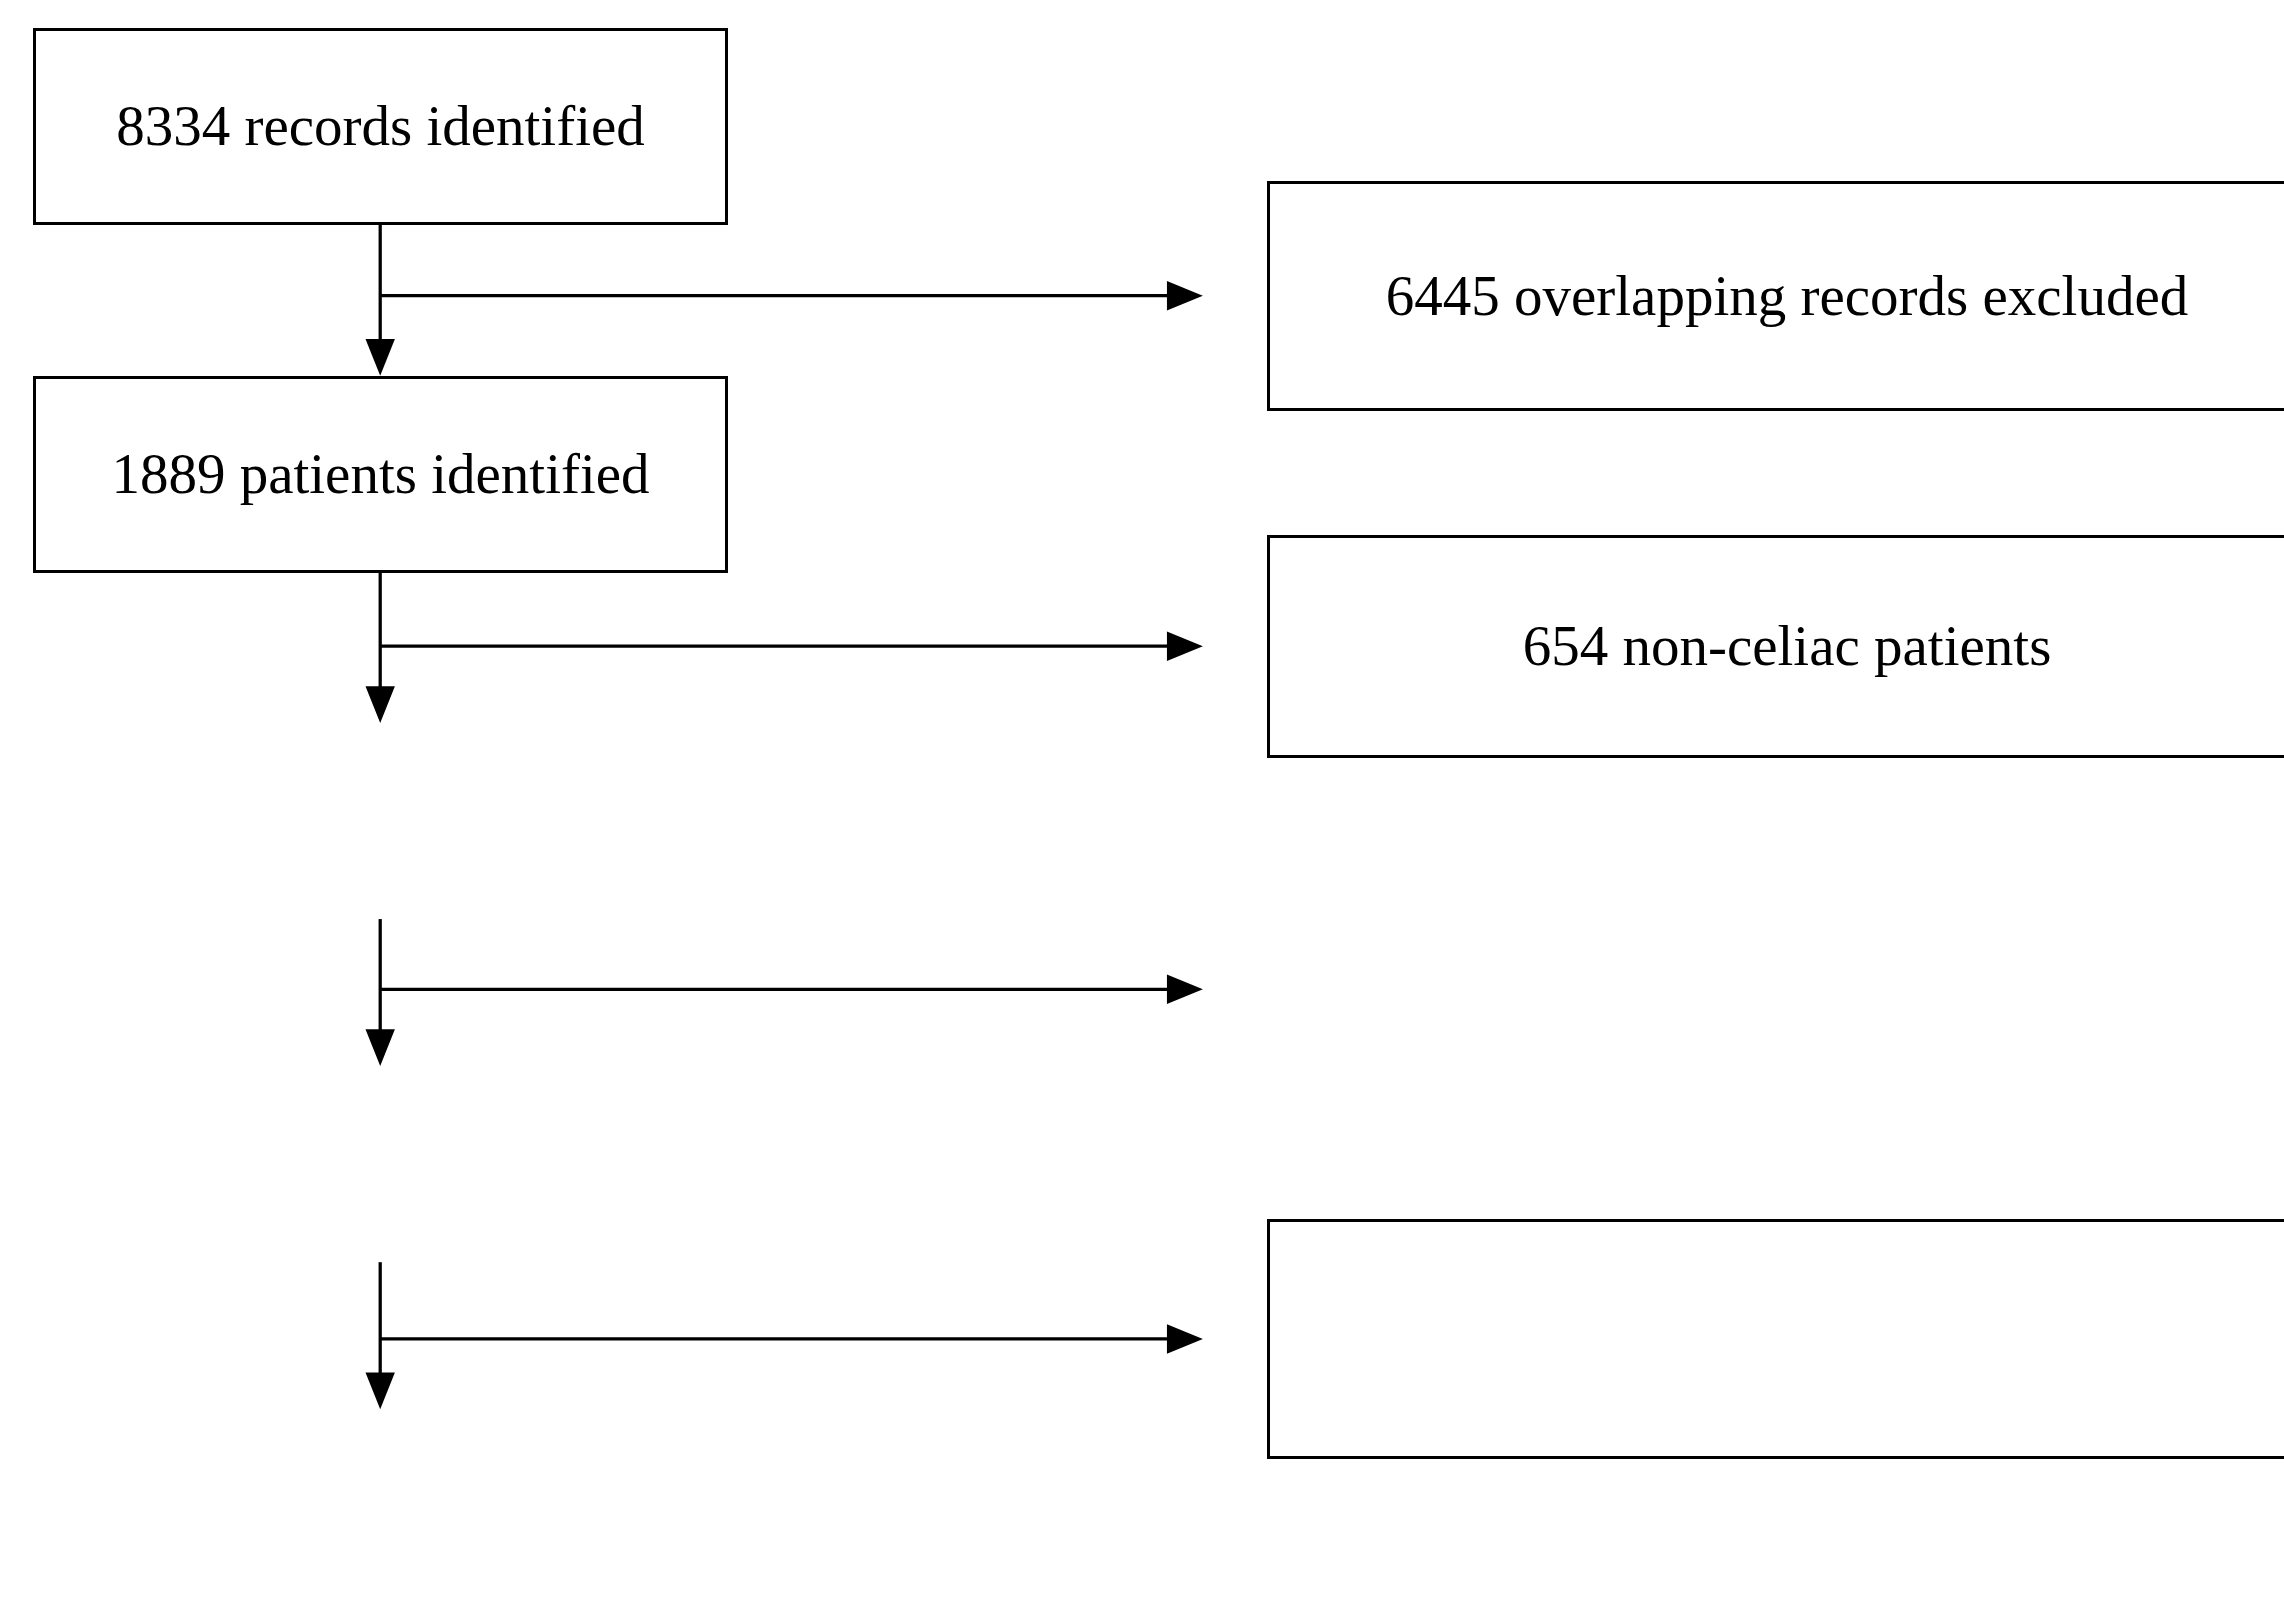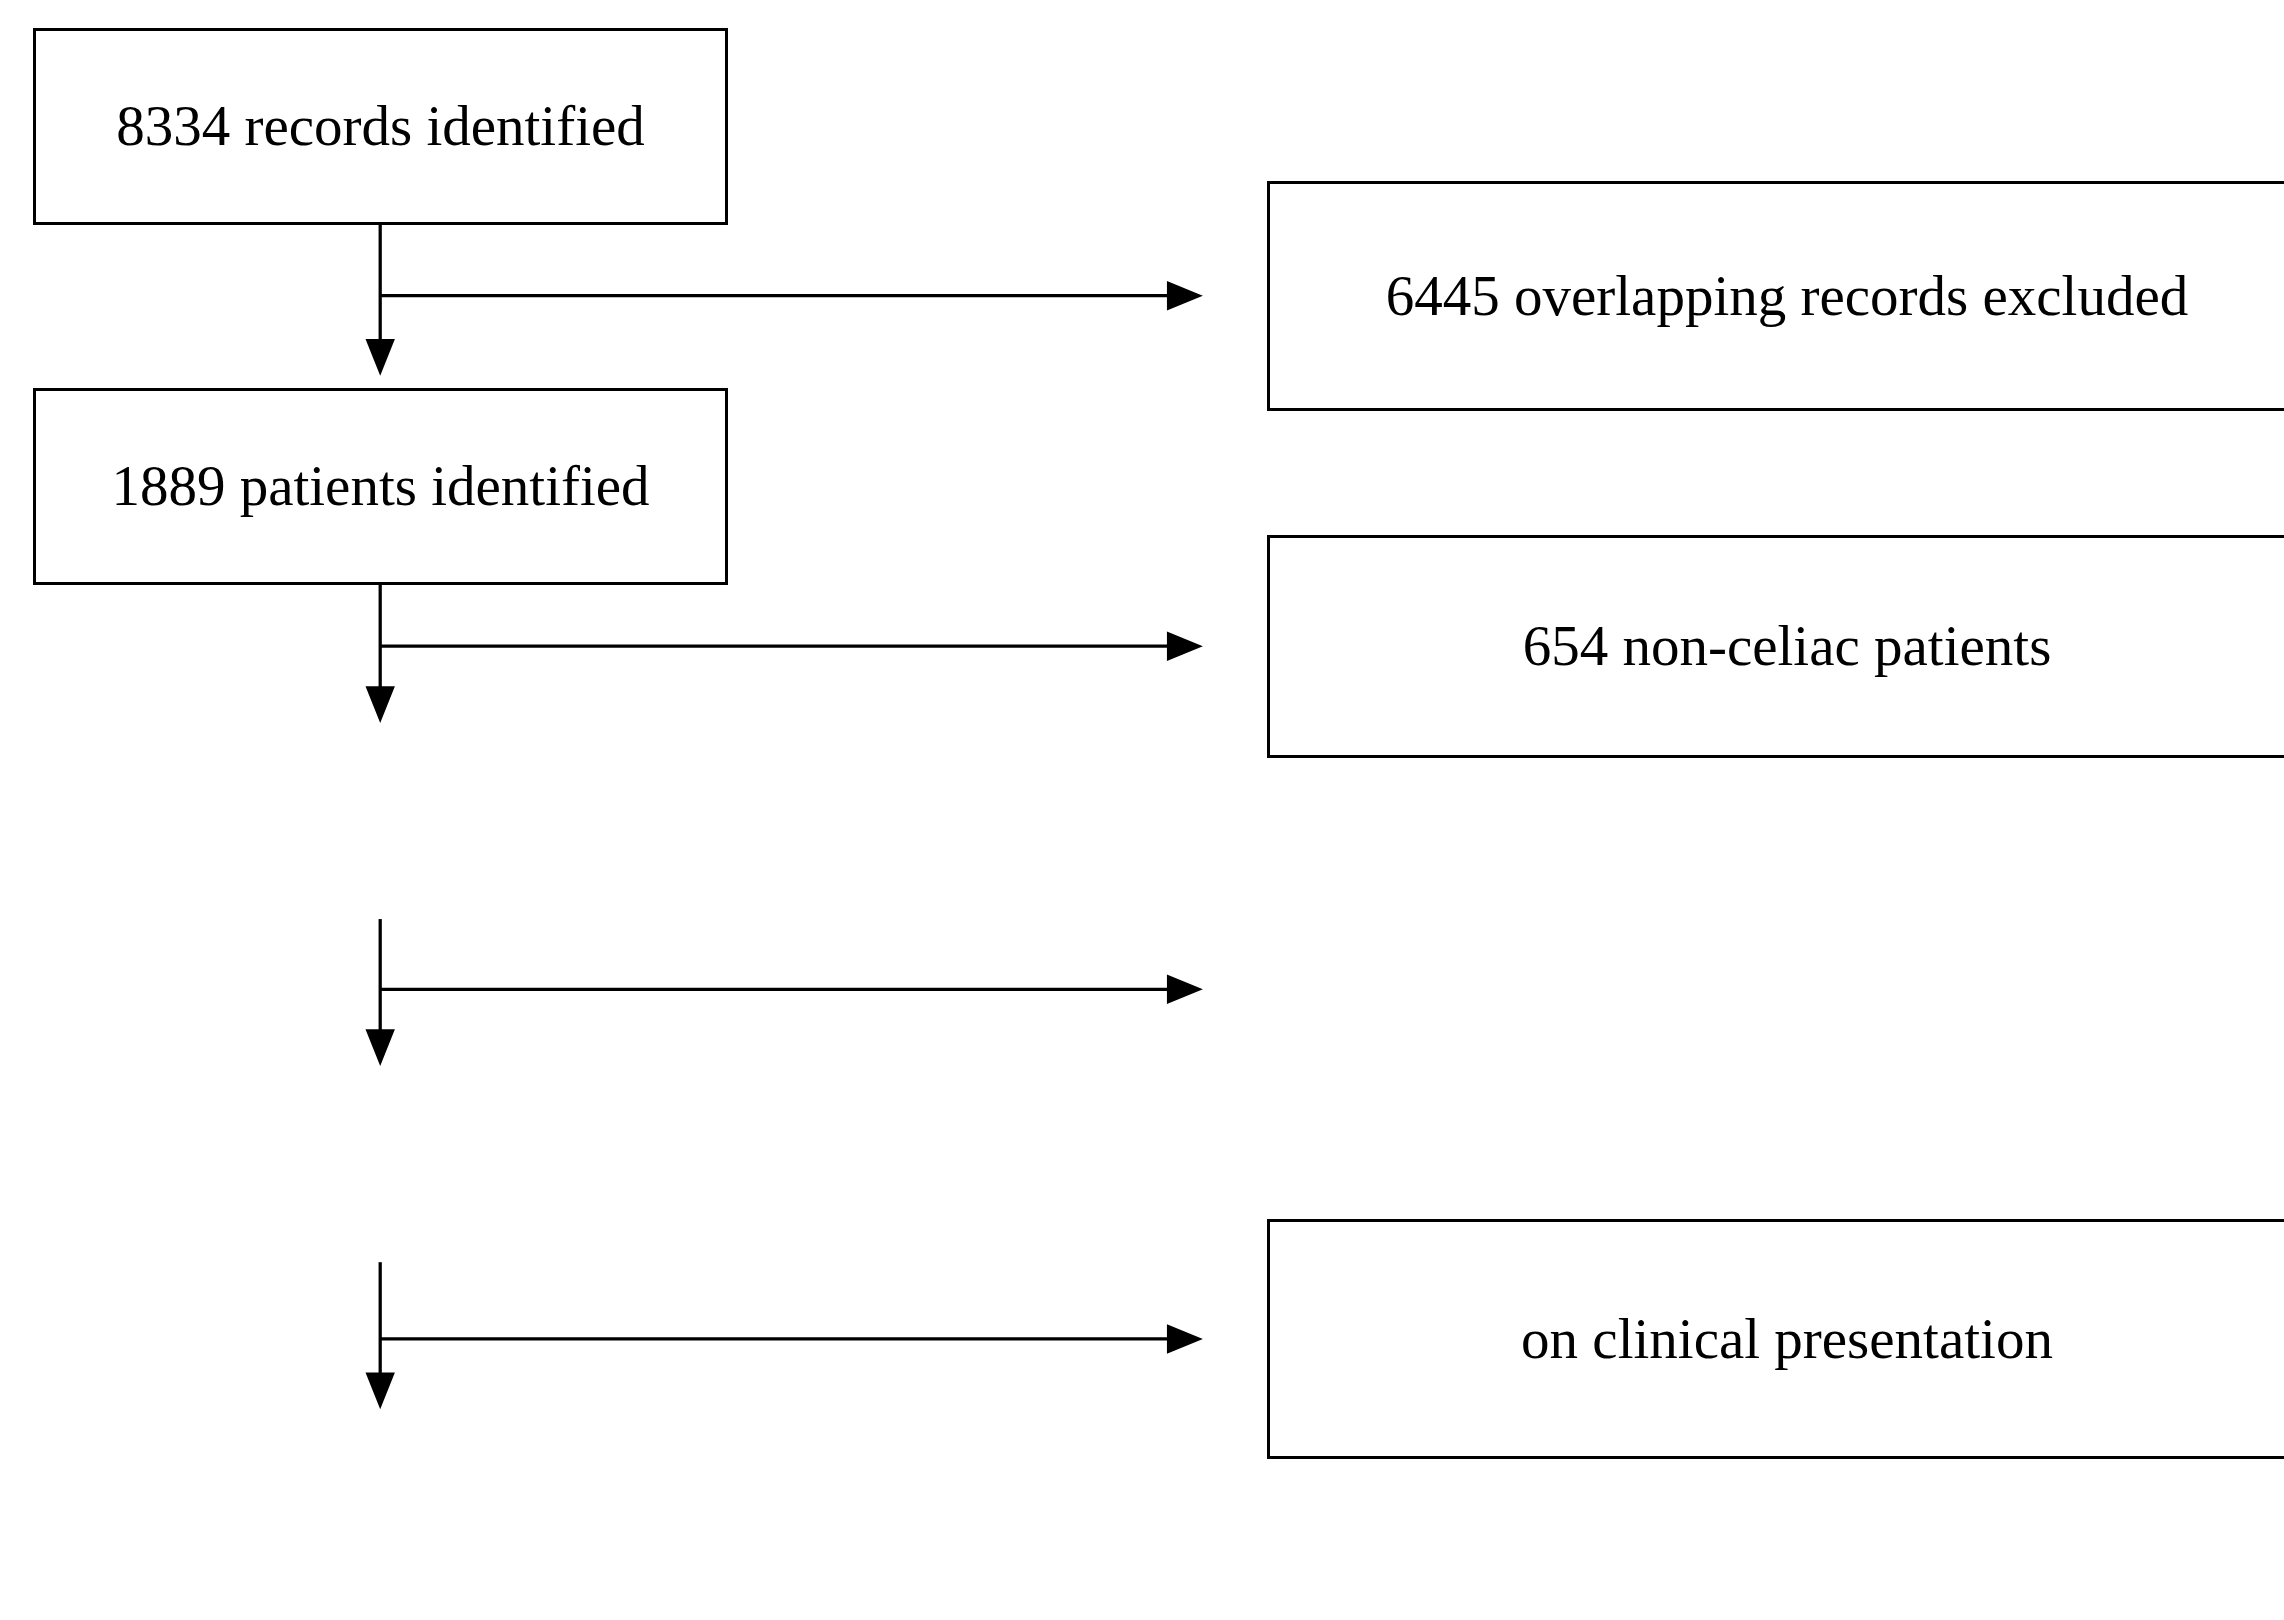--- a/index.html
+++ b/index.html
@@ -82,34 +82,33 @@
 
       <line x1="465" y1="1639" x2="1430" y2="1639"></line>
       <polygon stroke="none" points="1428,1621 1428,1657 1472,1639"></polygon>
     </g>
   </svg>
 
   <div class="box left-box" style="top:28px;">
     <span class="line">8334 records identified</span>
   </div>
 
-  <div class="box left-box" style="top:388px;">
+  <div class="box left-box" style="top:376px;">
     <span class="line">1889 patients identified</span>
   </div>
 
 
 
 
   <div class="box right-box" style="top:181px;height:230px;">
     <span class="line">6445 overlapping records excluded</span>
   </div>
 
   <div class="box right-box" style="top:535px;height:223px;">
     <span class="line">654 non-celiac patients</span>
   </div>
 
 
   <div class="box right-box" style="top:1219px;height:240px;">
-    <span class="line">on clinical presentation</span>
   </div>
 
 </div>
 
 
 </body></html>

